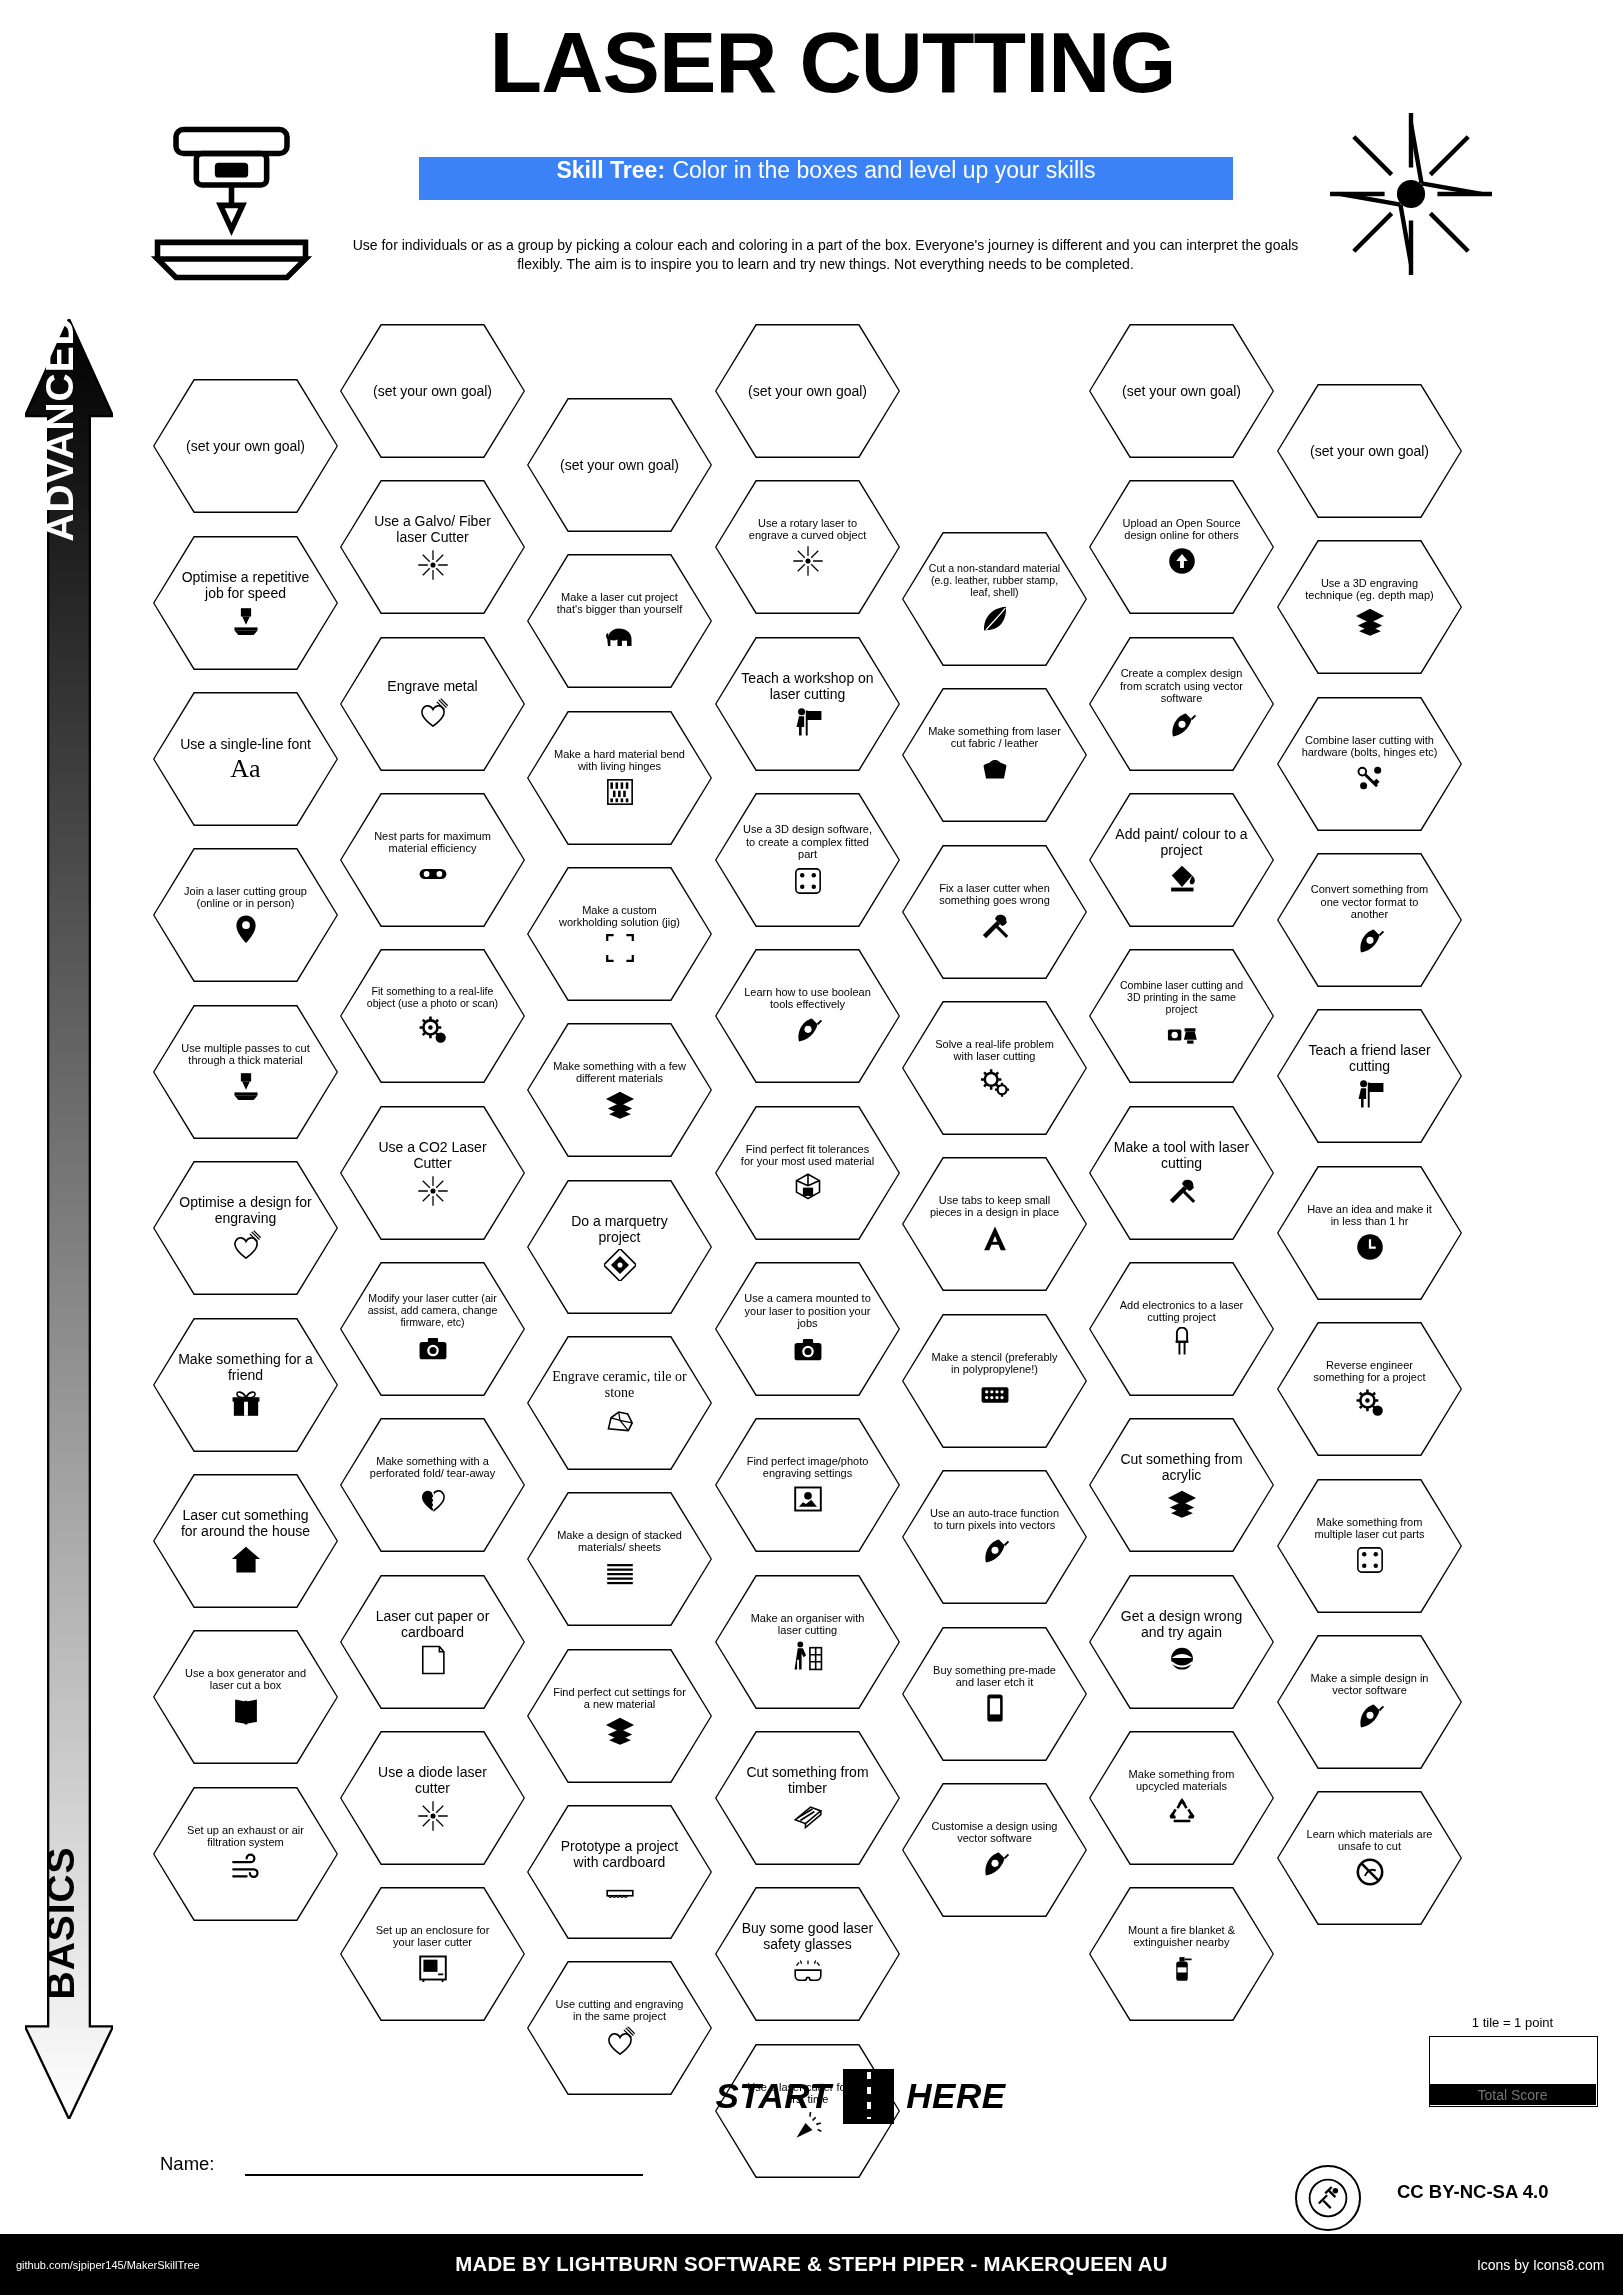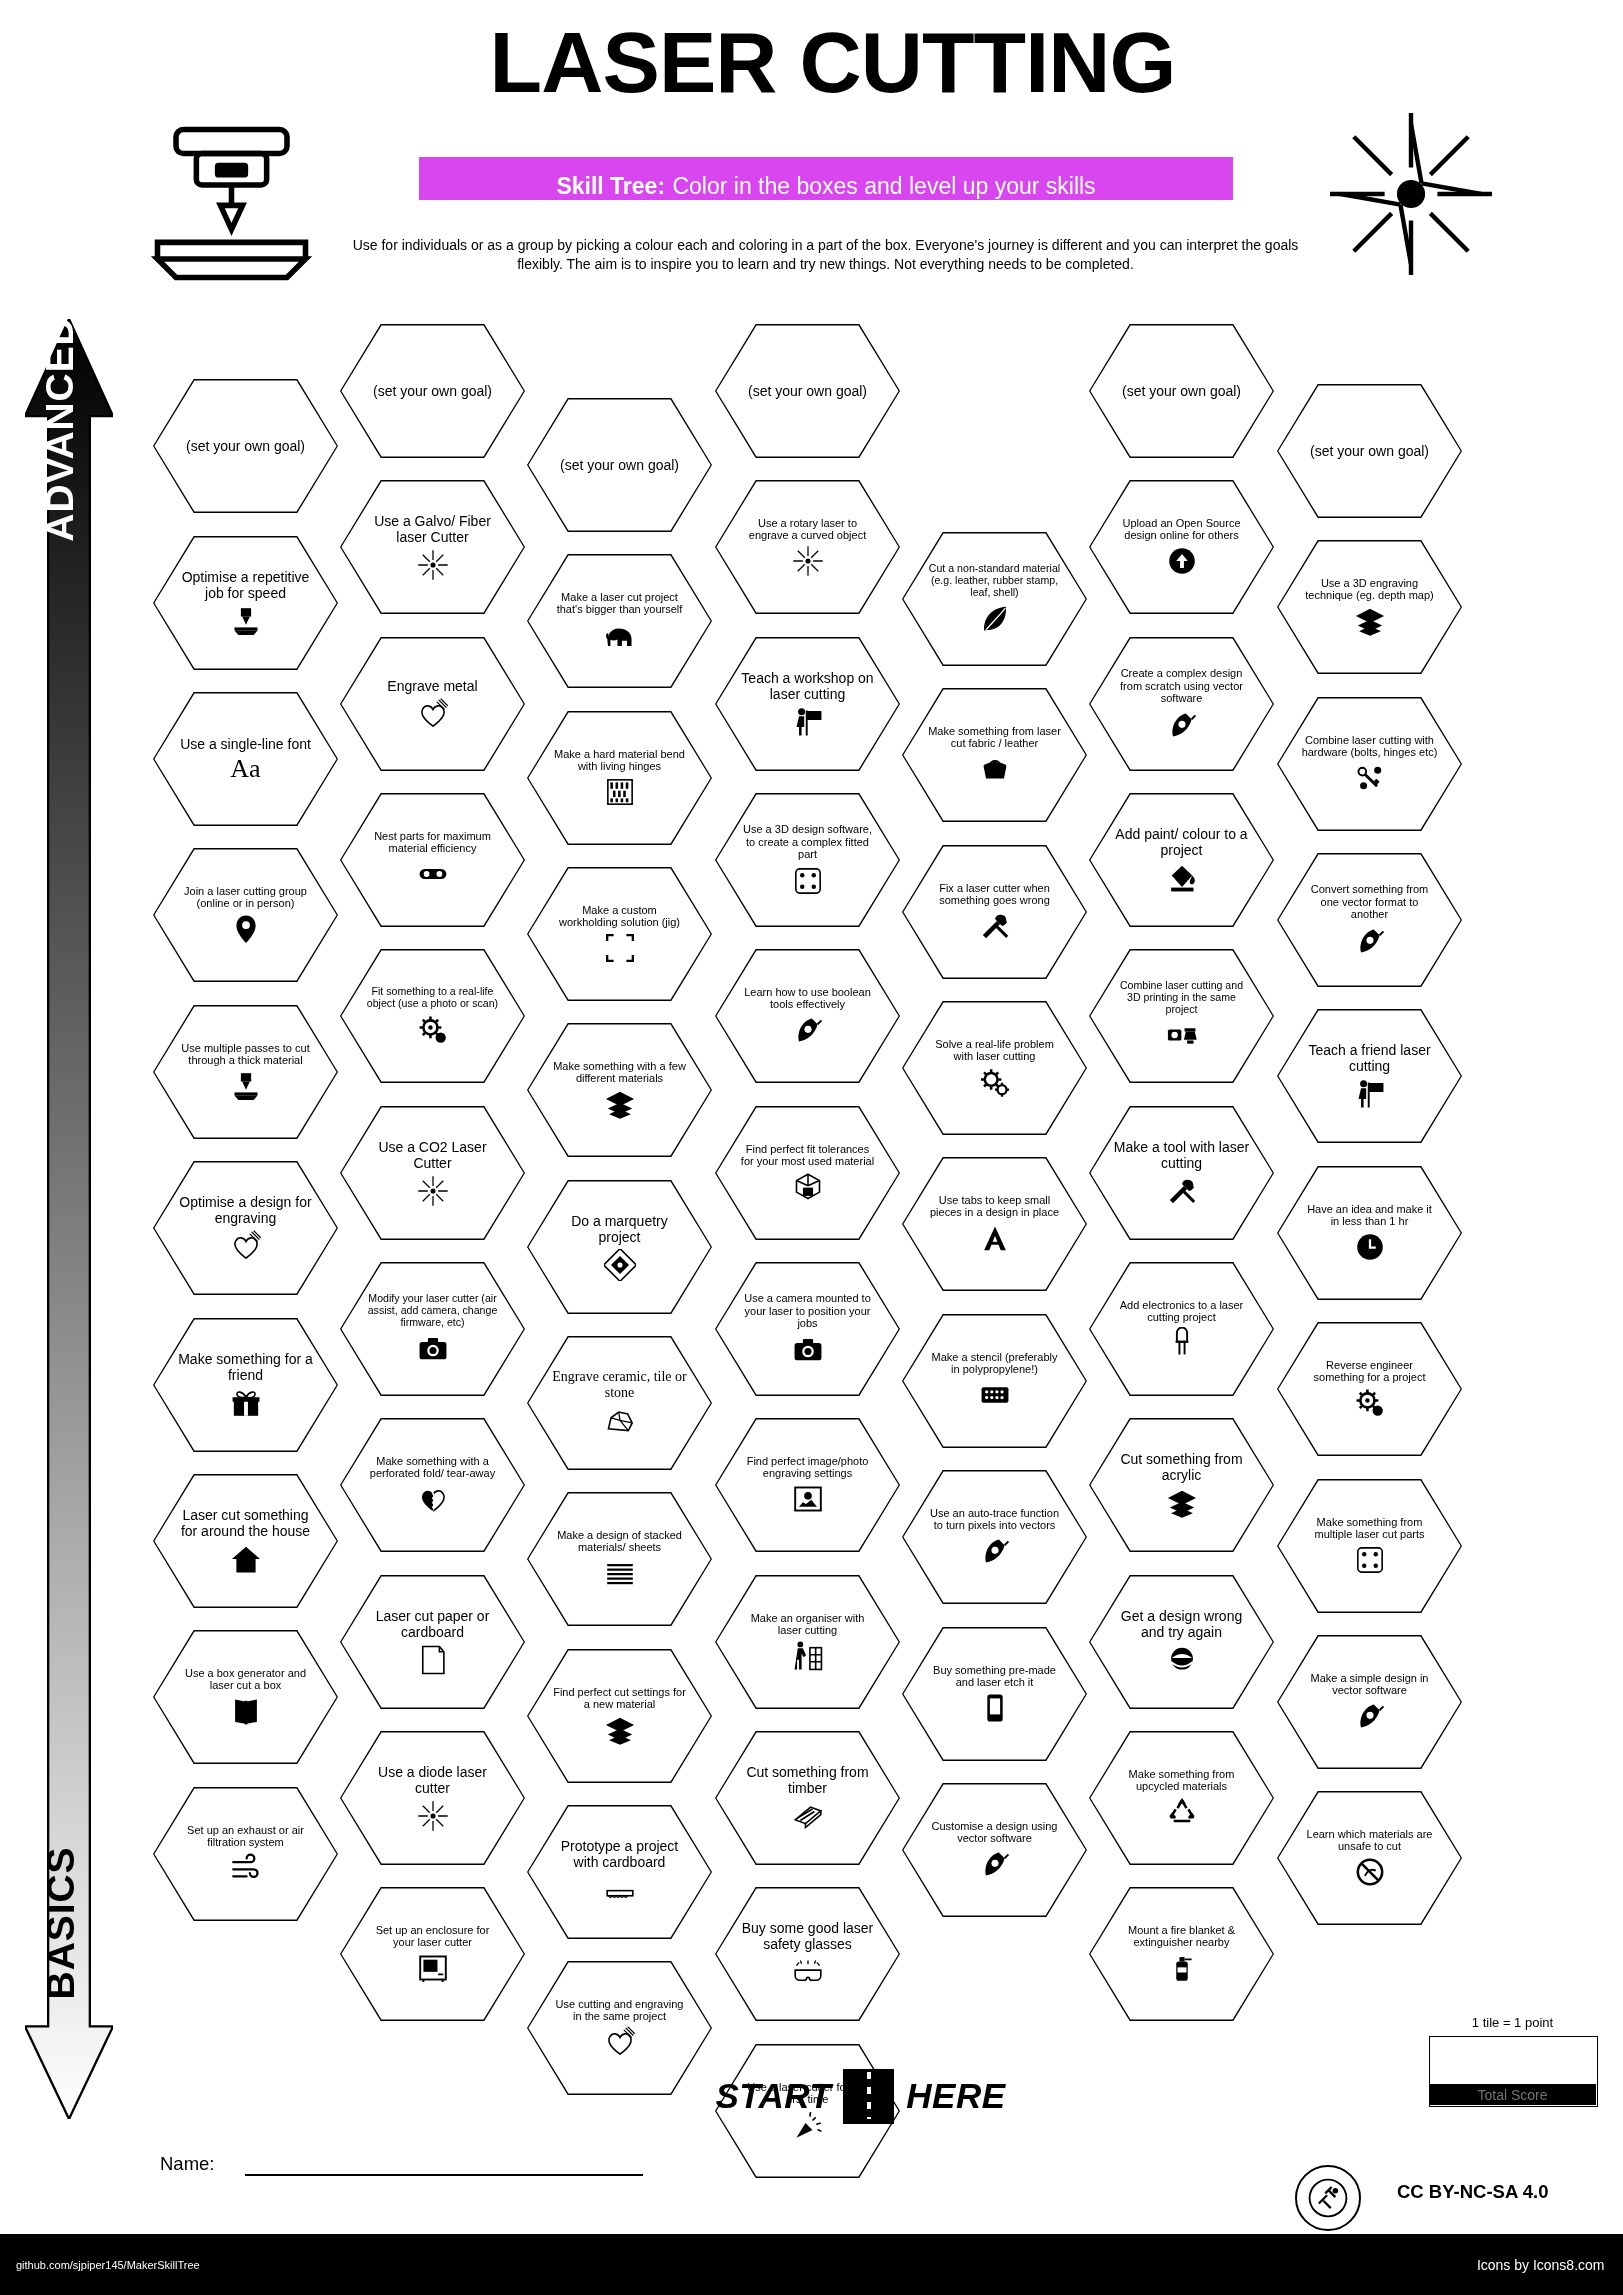--- a/index.html
+++ b/index.html
@@ -1,20 +1,20 @@
 <!DOCTYPE html>
 <html style="font-size:7.4px"><head>
 <meta charset="utf-8">
 <style>
   html,body{margin:0;padding:0;background:#ffffff;}
   body{width:1623px;height:2295px;position:relative;font-family:"Liberation Sans",sans-serif;color:#000;overflow:hidden;}
 
   
   #title{position:absolute;left:407px;top:18.5px;width:851px;text-align:center;font-size:86px;font-weight:bold;letter-spacing:-0.9px;line-height:1;}
-  #subtitle-bar{position:absolute;left:419px;top:157px;width:814px;height:43px;background:#d946ef;color:#fff;display:flex;align-items:flex-end;justify-content:center;font-size:23px;}
+  #subtitle-bar{position:absolute;left:419px;top:157px;width:814px;height:43px;background:#3b82f6;color:#fff;display:flex;align-items:flex-start;justify-content:center;font-size:23px;}
   #subtitle-bar .st-strong{font-weight:bold;margin-right:7.4px;}
   #intro{position:absolute;left:333px;top:236px;width:985px;text-align:center;font-size:14px;line-height:1.35;}
 
   .printer-icon{position:absolute;left:139px;top:120px;width:185px;height:167px;}
   .burst-icon{position:absolute;left:1314px;top:106px;width:194px;height:176px;}
 
   
   #arrow{position:absolute;left:25.4px;top:319px;width:88px;height:1800px;}
   #adv-label{position:absolute;left:-79px;top:407px;width:278px;transform:rotate(-90deg);transform-origin:center;color:#fff;font-size:39px;font-weight:bold;letter-spacing:0.9px;text-align:center;}
   #bas-label{position:absolute;left:-69px;top:1901px;width:259px;transform:rotate(-90deg);transform-origin:center;color:#000;font-size:39px;font-weight:bold;letter-spacing:0.9px;text-align:center;}
@@ -1027,15 +1027,16 @@
   <svg width="46" height="46" viewBox="0 0 100 100">
     <circle cx="50" cy="50" r="40" fill="none" stroke="#000" stroke-width="4"></circle>
     <path d="M30 62 L48 44 M44 40 L58 26 M52 34 L66 48 M40 56 L56 72" stroke="#000" stroke-width="5" fill="none"></path>
     <circle cx="66" cy="34" r="6" fill="#000"></circle>
   </svg>
 </div>
 <div id="cc">CC BY-NC-SA 4.0</div>
 
 <div id="footer">
   <span class="f-left">github.com/sjpiper145/MakerSkillTree</span>
+  <span class="f-mid">MADE BY LIGHTBURN SOFTWARE &amp; STEPH PIPER  -  MAKERQUEEN AU</span>
   <span class="f-right">Icons by Icons8.com</span>
 </div>
 
 
 </body></html>

